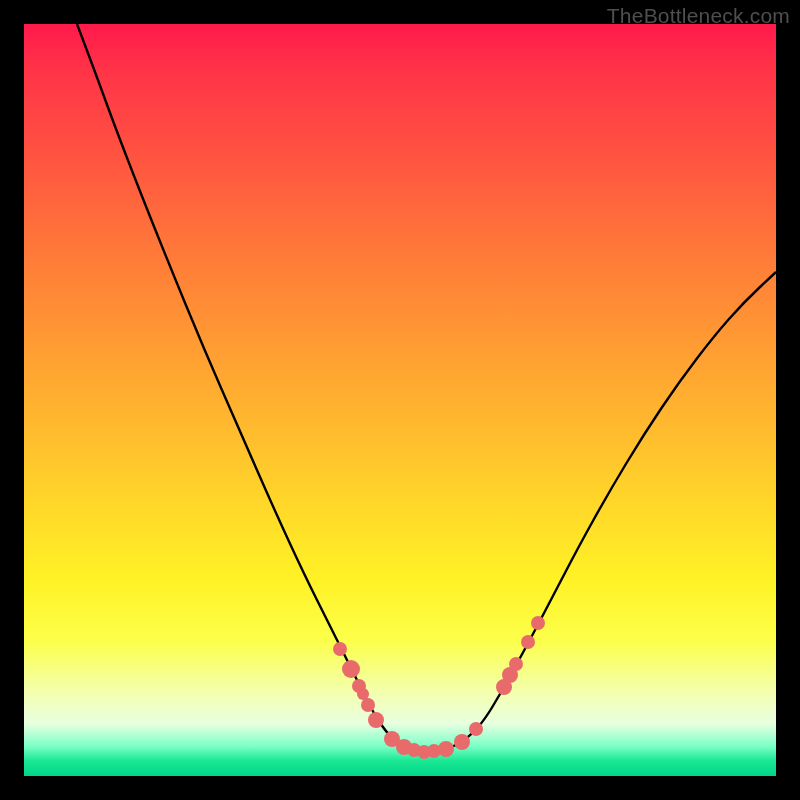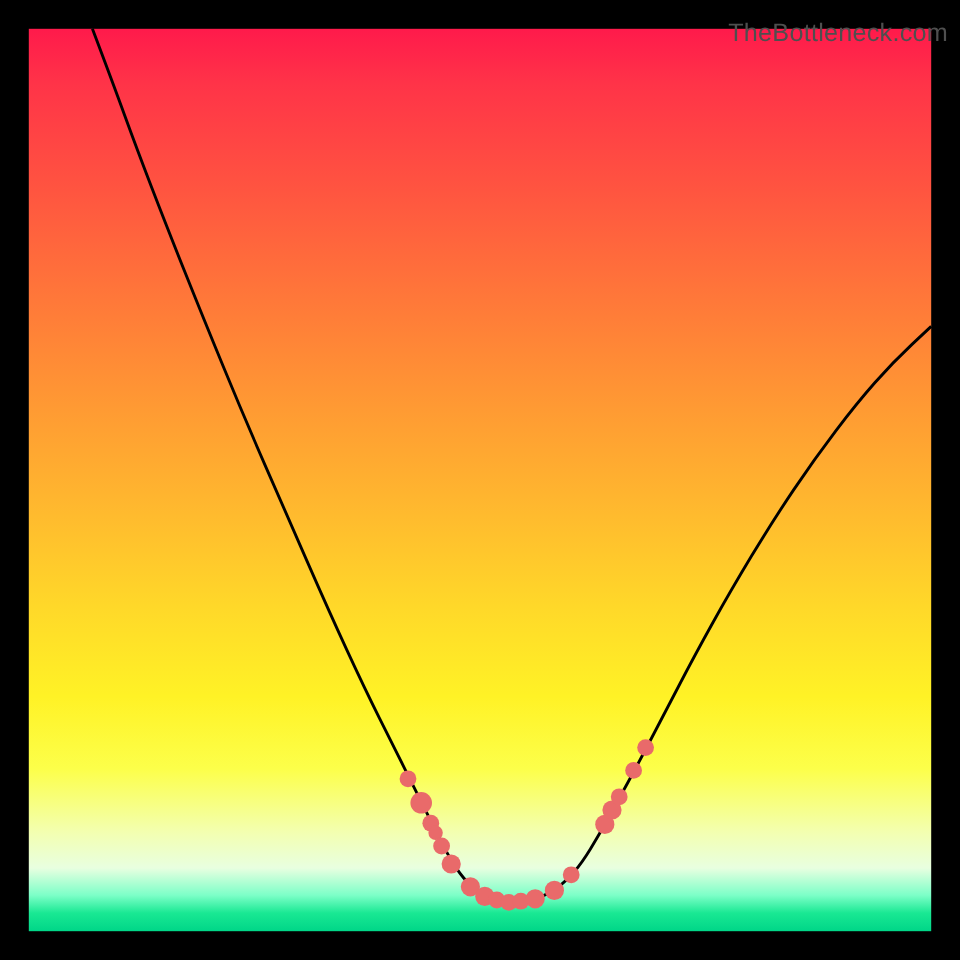--- a/index.html
+++ b/index.html
@@ -29,21 +29,21 @@
       #fcff4a 82%,
       #f3ffb0 89%,
       #e8ffe0 93%,
       #7dffc8 96%,
       #19e893 98%,
       #00d688 100%
     );
   }
   .attribution {
     position: absolute;
-    top: 16px;
+    top: 4px;
     right: 10px;
     color: #4f4f4f;
     font-size: 21px;
     font-weight: 400;
     letter-spacing: 0.2px;
   }
   svg.plot {
     position: absolute;
     left: 0;
     top: 0;

